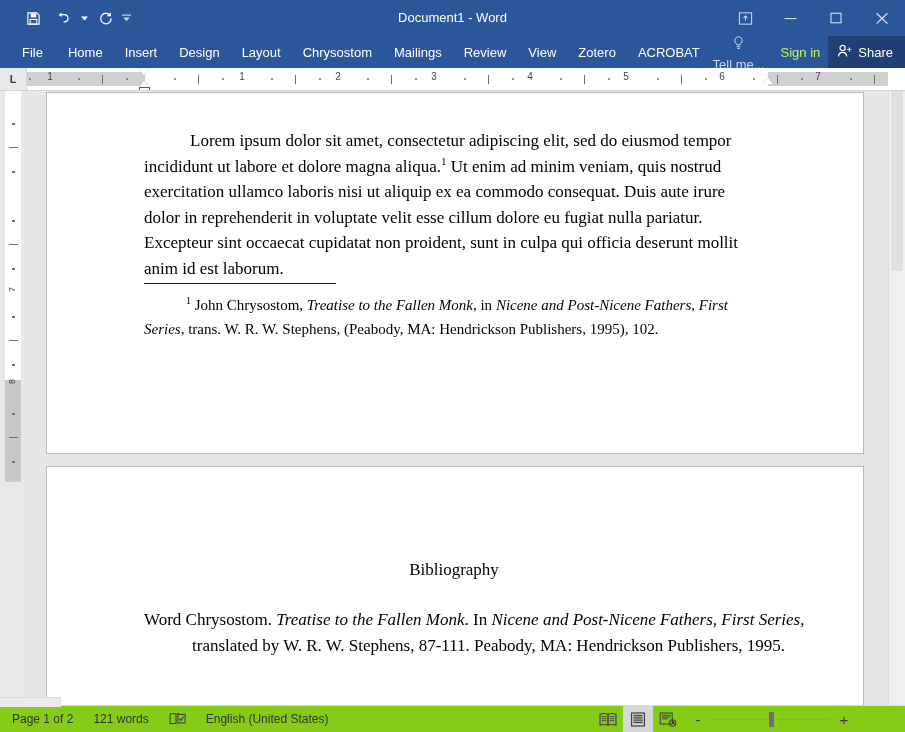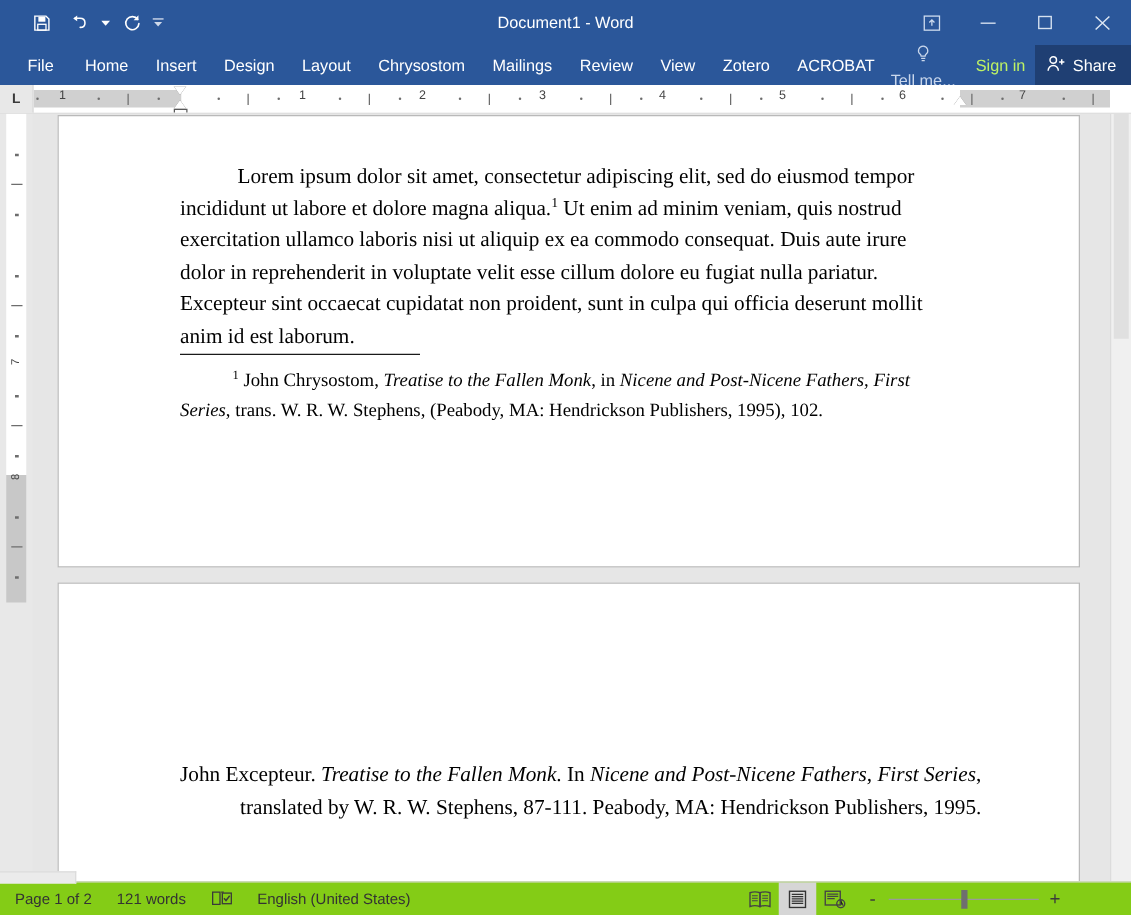--- a/index.html
+++ b/index.html
@@ -618,22 +618,23 @@
         </div>
 
         <div class="fn-sep"></div>
 
         <div class="doc-text footnote">
           <sup>1</sup><span> John Chrysostom, </span><em>Treatise to the Fallen Monk</em><span>, in </span><em>Nicene and Post-Nicene Fathers, First Series</em><span>, trans. W. R. W. Stephens, (Peabody, MA: Hendrickson Publishers, 1995), 102.</span>
         </div>
       </div>
 
       <div class="page" id="page2">
+        <div class="doc-text biblio-title">Bibliography</div>
         <div class="doc-text biblio-entry">
-          <span>John Excepteur. </span><em>Treatise to the Fallen Monk</em><span>. In </span><em>Nicene and Post-Nicene Fathers, First Series</em><span>, translated by W. R. W. Stephens, 87-111. Peabody, MA: Hendrickson Publishers, 1995.</span>
+          <span>Word Chrysostom. </span><em>Treatise to the Fallen Monk</em><span>. In </span><em>Nicene and Post-Nicene Fathers, First Series</em><span>, translated by W. R. W. Stephens, 87-111. Peabody, MA: Hendrickson Publishers, 1995.</span>
         </div>
       </div>
 
     </div>
 
     <div class="vscroll">
       <div class="thumb"></div>
     </div>
   </div>
 

